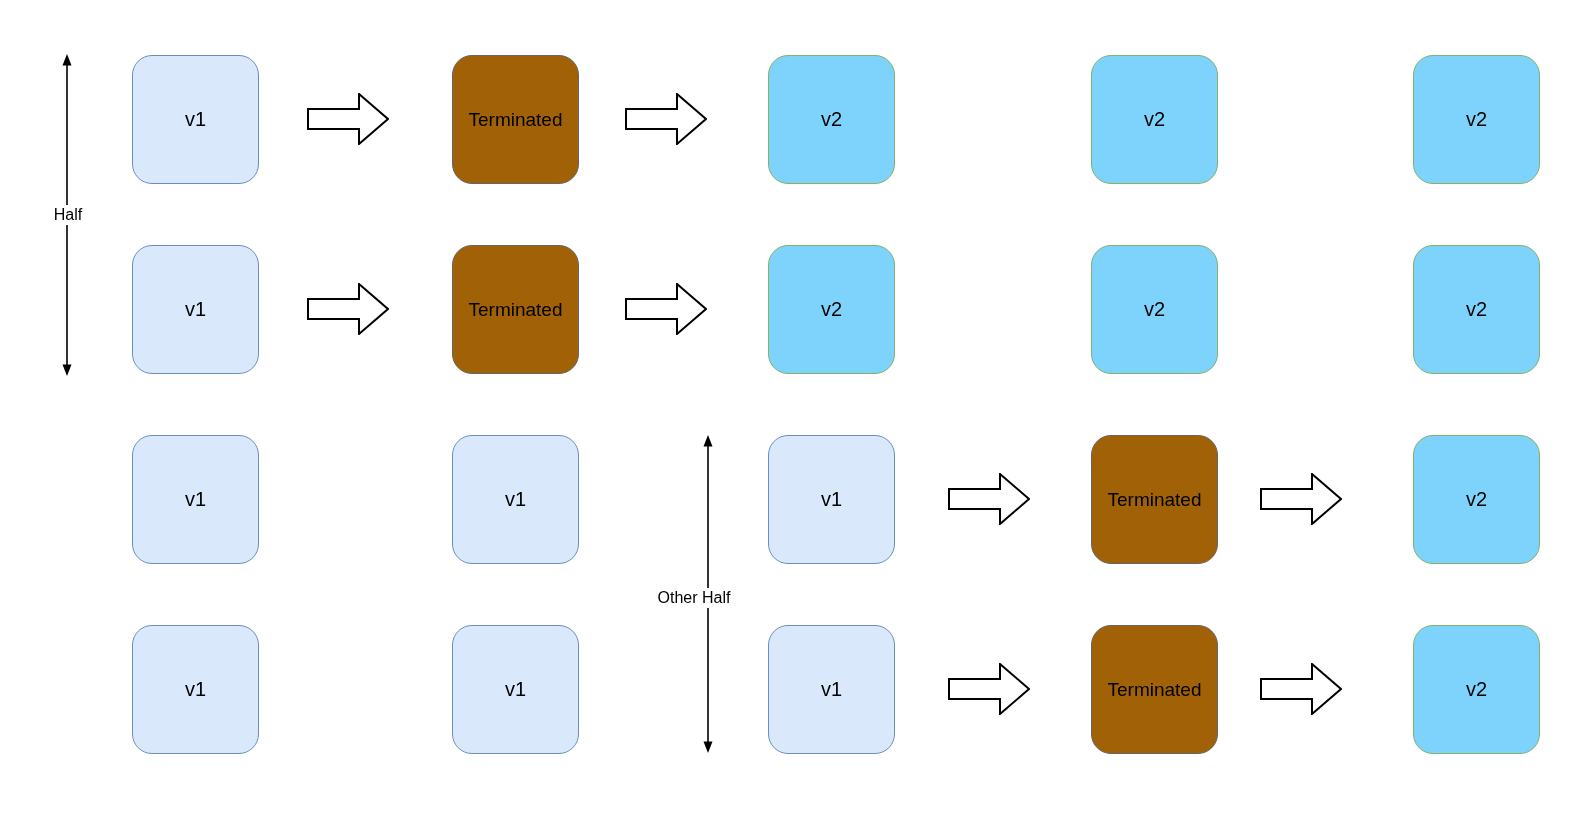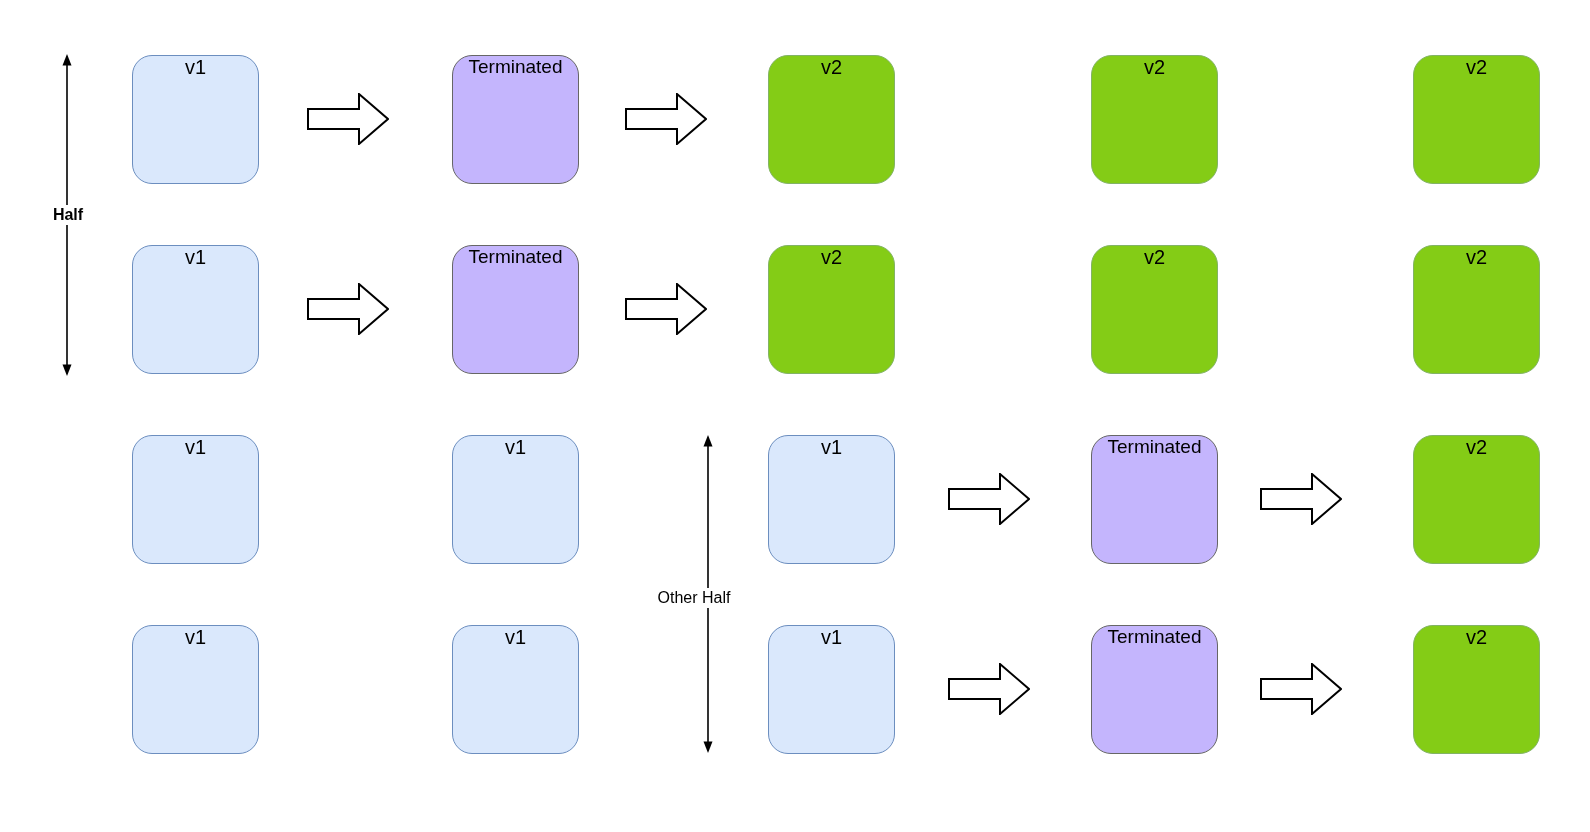--- a/index.html
+++ b/index.html
@@ -15,37 +15,37 @@
     background: #ffffff;
     overflow: hidden;
   }
   .node {
     position: absolute;
     width: 127px;
     height: 129px;
     border-radius: 20px;
     box-sizing: border-box;
     display: flex;
-    align-items: flex-start;
+    align-items: center;
     justify-content: center;
     font-size: 20px;
     color: #000000;
     text-align: center;
   }
   .node.v1 {
     background: #dae8fc;
     border: 1.5px solid #6c8ebf;
   }
   .node.terminated {
-    background: #c4b5fd;
+    background: #a16207;
     border: 1.5px solid #666666;
     font-size: 19px;
   }
   .node.v2 {
-    background: #84cc16;
+    background: #7dd3fc;
     border: 1.5px solid #82b366;
   }
   .harrow {
     position: absolute;
     width: 82px;
     height: 52px;
   }
   .varrow {
     position: absolute;
     width: 14px;
@@ -64,21 +64,21 @@
 </head>
 <body>
 
 <div id="canvas">
 
   <svg class="varrow" style="left:60px; top:54px;" width="14" height="322" viewBox="0 0 14 322">
     <line x1="7" y1="10" x2="7" y2="312" stroke="#000000" stroke-width="1.6"></line>
     <polygon points="7,0 11.5,11.5 2.5,11.5" fill="#000000"></polygon>
     <polygon points="7,322 11.5,310.5 2.5,310.5" fill="#000000"></polygon>
   </svg>
-  <span class="edge-label" style="left:68px; top:215px;font-weight:bold;">Half</span>
+  <span class="edge-label" style="left:68px; top:215px;">Half</span>
 
   <svg class="varrow" style="left:701px; top:435px;" width="14" height="318" viewBox="0 0 14 318">
     <line x1="7" y1="10" x2="7" y2="308" stroke="#000000" stroke-width="1.6"></line>
     <polygon points="7,0 11.5,11.5 2.5,11.5" fill="#000000"></polygon>
     <polygon points="7,318 11.5,306.5 2.5,306.5" fill="#000000"></polygon>
   </svg>
   <span class="edge-label" style="left:694px; top:598px;">Other Half</span>
 
   <div class="node v1" style="left:132px; top:55px;">
     <span>v1</span>

